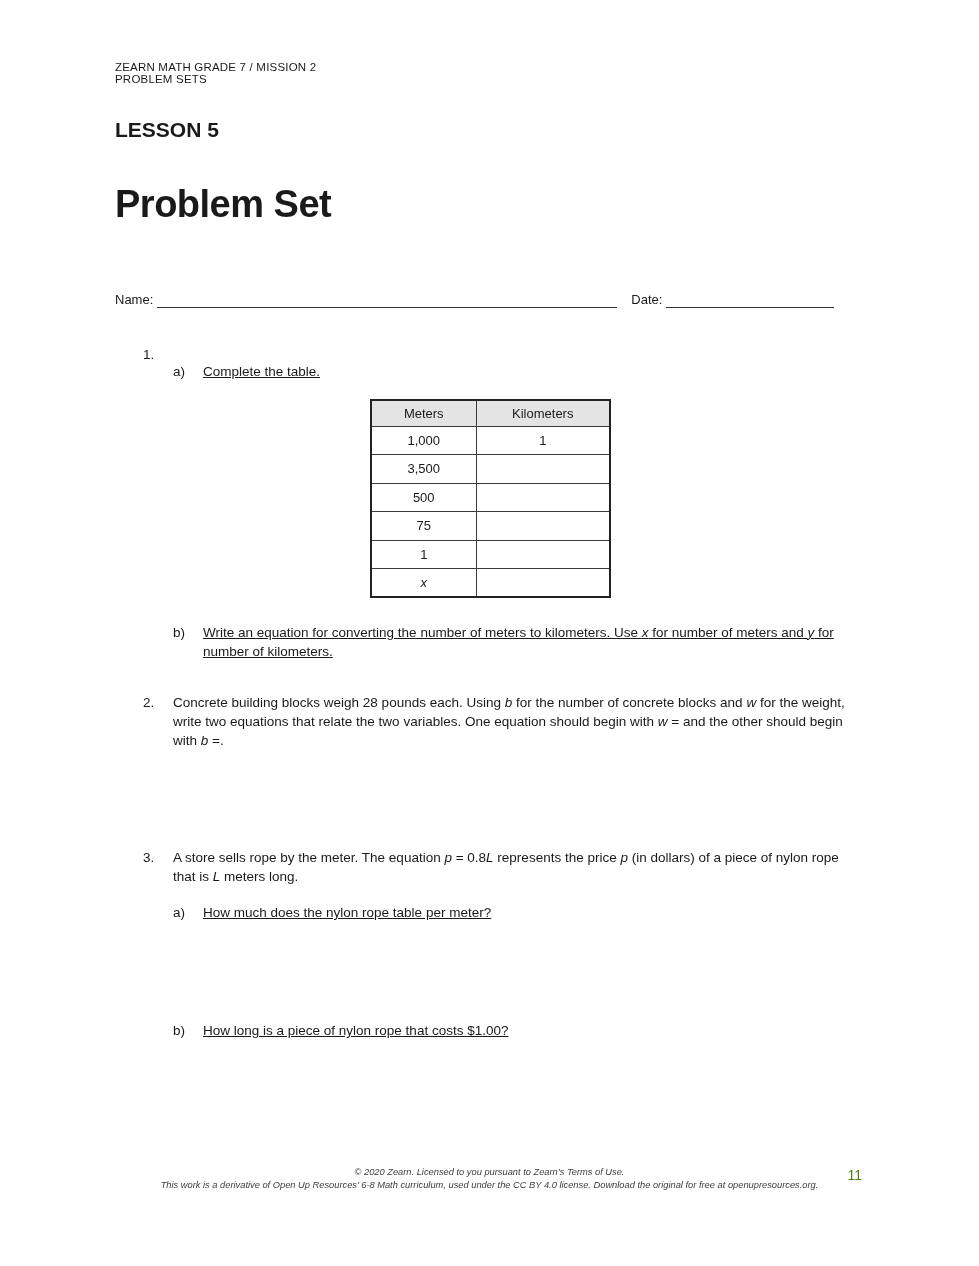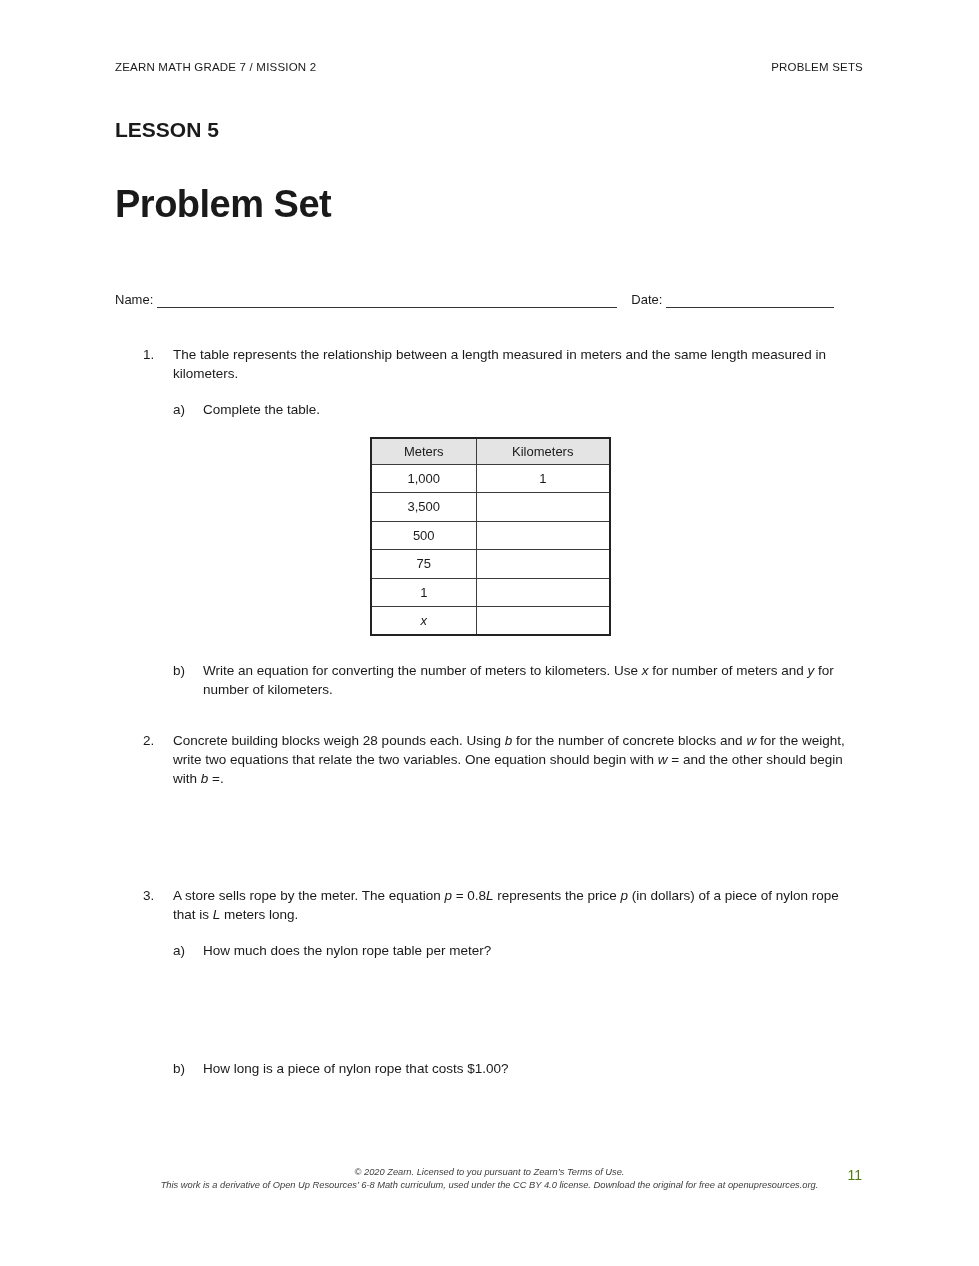--- a/index.html
+++ b/index.html
@@ -15,20 +15,21 @@
     overflow: hidden;
   }
   .doc-header {
     position: absolute;
     top: 61px; left: 115px;
     width: 748px;
     display: flex;
     justify-content: space-between;
     font-size: 11.5px;
     letter-spacing: 0.2px;
+    flex-direction: column;
   }
   .lesson-heading {
     position: absolute;
     top: 118px; left: 115px;
     font-size: 21px;
     font-weight: bold;
   }
   .page-title {
     position: absolute;
     top: 183px; left: 115px;
@@ -61,21 +62,21 @@
     top: 345px; left: 143px;
     width: 720px;
     font-size: 13.5px;
     line-height: 19px;
   }
   .prob { display: flex; }
   .pnum { width: 30px; flex-shrink: 0; }
   .ptext { width: 690px; }
   .part { display: flex; }
   .plabel { width: 30px; flex-shrink: 0; }
-  .parttext { flex: 1; }
+  .parttext { flex: 1; text-decoration: underline; }
 
   .part-a1 { margin-top: 17px; }
   .conversion-table {
     border-collapse: collapse;
     margin: 18px 0 0 197px;
     font-size: 13px;
     text-align: center;
   }
   .conversion-table th, .conversion-table td {
     border: 1px solid #3c3c3c;
@@ -134,21 +135,20 @@
     <span class="fill-line name"></span>
     <span class="lbl date-lbl">Date:</span>
     <span class="fill-line date"></span>
   </div>
 
   <div class="problems">
 
     <div class="prob">
       <div class="pnum">1.</div>
       <div class="ptext">
-        <div><span>The table represents the relationship between a length measured in meters and the same length measured in kilometers.</span></div>
 
         <div class="part part-a1">
           <div class="plabel">a)</div>
           <div class="parttext"><span>Complete the table.</span></div>
         </div>
 
         <table class="conversion-table">
           <thead>
               <tr>
                 <th>Meters</th>

